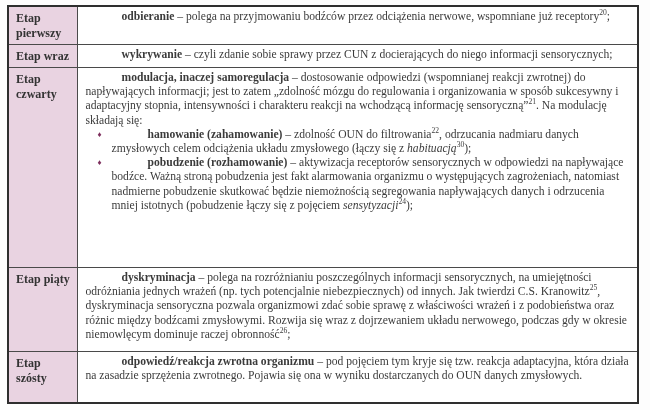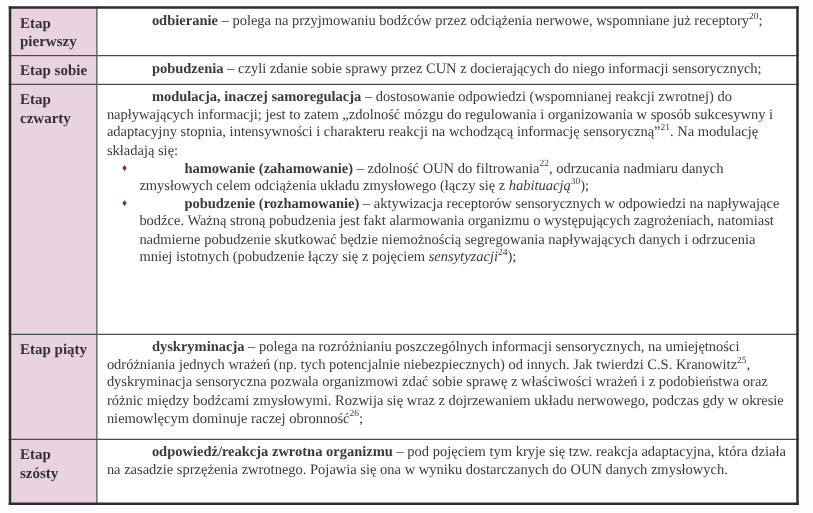--- a/index.html
+++ b/index.html
@@ -80,23 +80,23 @@
 <div class="table-wrap">
   <table class="stages">
     <tbody>
         <tr class="row-1">
           <td class="stage">Etap pierwszy</td>
           <td class="content">
             <p><span class="b">odbieranie</span><span> – polega na przyjmowaniu bodźców przez odciążenia nerwowe, wspomniane już receptory</span><sup>20</sup><span>;</span></p>
           </td>
         </tr>
         <tr class="row-2">
-          <td class="stage">Etap sobie</td>
+          <td class="stage">Etap wraz</td>
           <td class="content">
-            <p><span class="b">pobudzenia</span><span> – czyli zdanie sobie sprawy przez CUN z docierających do niego informacji sensorycznych;</span></p>
+            <p><span class="b">wykrywanie</span><span> – czyli zdanie sobie sprawy przez CUN z docierających do niego informacji sensorycznych;</span></p>
           </td>
         </tr>
         <tr class="row-4">
           <td class="stage">Etap czwarty</td>
           <td class="content">
             <p><span class="b">modulacja, inaczej samoregulacja</span><span> – dostosowanie odpowiedzi (wspomnianej reakcji zwrotnej) do napływających informacji; jest to zatem „zdolność mózgu do regulowania i organizowania w sposób sukcesywny i adaptacyjny stopnia, intensywności i charakteru reakcji na wchodzącą informację sensoryczną”</span><sup>21</sup><span>. Na modulację składają się:</span></p>
             <ul class="bullets">
               <li><span class="diamond">♦</span><span class="b">hamowanie (zahamowanie)</span><span> – zdolność OUN do filtrowania</span><sup>22</sup><span>, odrzucania nadmiaru danych zmysłowych celem odciążenia układu zmysłowego (łączy się z </span><span class="i">habituacją</span><sup>30</sup><span>);</span></li>
               <li><span class="diamond">♦</span><span class="b">pobudzenie (rozhamowanie)</span><span> – aktywizacja receptorów sensorycznych w odpowiedzi na napływające bodźce. Ważną stroną pobudzenia jest fakt alarmowania organizmu o występujących zagrożeniach, natomiast nadmierne pobudzenie skutkować będzie niemożnością segregowania napływających danych i odrzucenia mniej istotnych (pobudzenie łączy się z pojęciem </span><span class="i">sensytyzacji</span><sup>24</sup><span>);</span></li>
             </ul>

